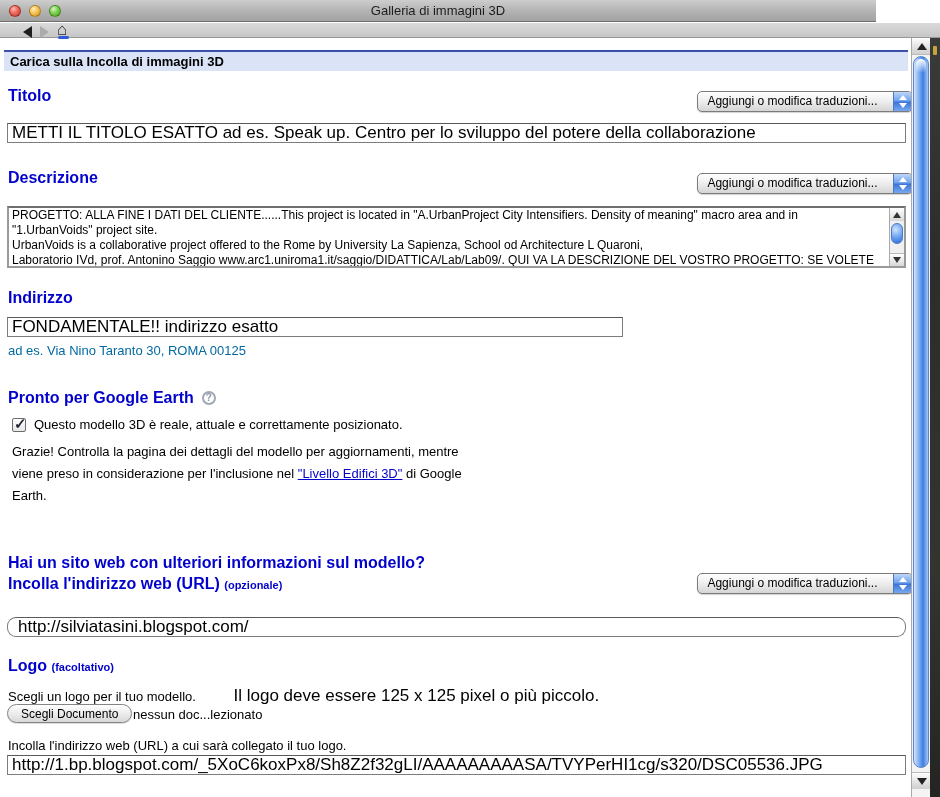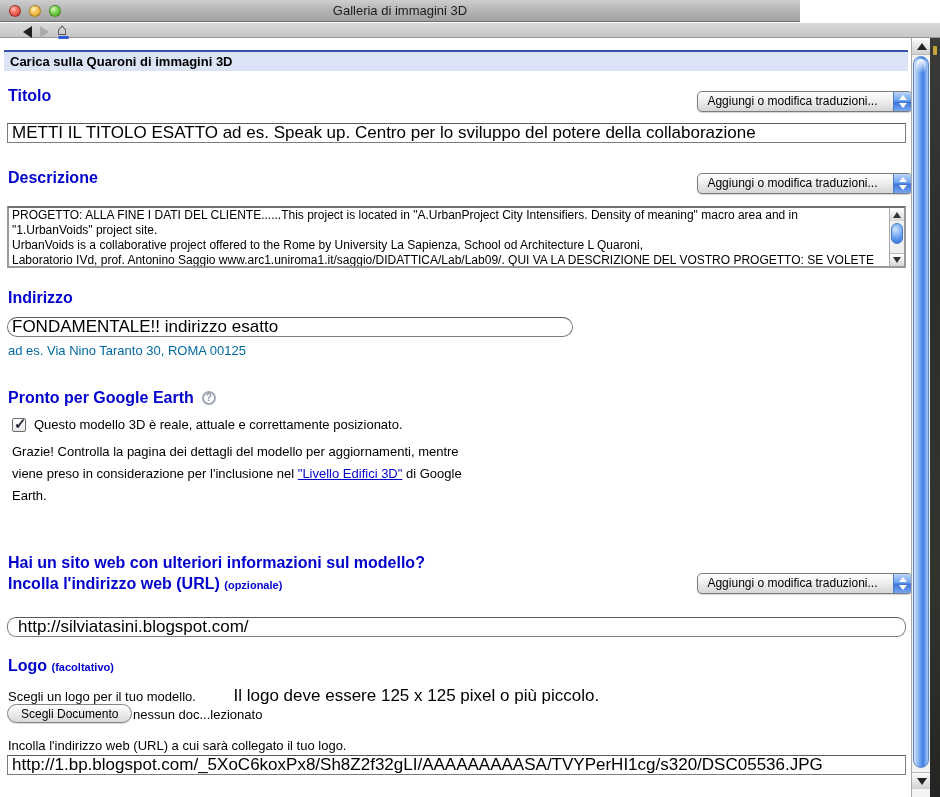--- a/index.html
+++ b/index.html
@@ -1,20 +1,20 @@
 <!DOCTYPE html>
 <html><head>
 <meta charset="utf-8">
 <style>
   html,body{margin:0;padding:0;background:#555;}
   *{box-sizing:border-box;font-family:"Liberation Sans",sans-serif;}
   .win{position:relative;width:940px;height:797px;background:#fff;overflow:hidden;}
 
   
-  .titlebar{position:absolute;left:0;top:0;width:800px;height:22px;
+  .titlebar{position:absolute;left:0;top:0;width:876px;height:22px;
     background:linear-gradient(#cdcdcd,#b2b2b2 55%,#a2a2a2);
     border-bottom:1px solid #6e6e6e;display:flex;align-items:center;}
   .title-text{position:absolute;left:0;right:0;text-align:center;font-size:13px;color:#1c1c1c;}
   .lights{display:flex;gap:8px;margin-left:9px;}
   .light{width:12px;height:12px;border-radius:50%;}
   .light.red{background:radial-gradient(circle at 35% 30%,#ffb9b0,#ed685c 45%,#c23a30);border:1px solid rgba(110,10,0,.55);}
   .light.yellow{background:radial-gradient(circle at 35% 30%,#ffeebb,#f6c155 45%,#d0961c);border:1px solid rgba(120,80,0,.55);}
   .light.green{background:radial-gradient(circle at 35% 30%,#d8f5bc,#7cd050 45%,#47a11e);border:1px solid rgba(30,90,0,.55);}
 
   .toolbar{position:absolute;left:0;top:23px;width:940px;height:15px;
@@ -110,21 +110,21 @@
     <div class="title-text">Galleria di immagini 3D</div>
   </div>
 
   <div class="toolbar"></div>
   <div class="nav-back"></div>
   <div class="nav-fwd"></div>
   <div class="nav-home">⌂</div>
   <div class="home-dash"></div>
 
   <div class="band">
-    <span>Carica sulla Quaroni di immagini 3D</span>
+    <span>Carica sulla Incolla di immagini 3D</span>
   </div>
 
   <div class="h-blue" style="left:8px;top:87px;">Titolo</div>
   <div class="popup" style="top:91px;">
     <span class="plabel">Aggiungi o modifica traduzioni...</span>
     <span class="stepper">
         <span class="st-up"></span>
         <span class="st-down"></span>
       </span>
   </div>
@@ -146,21 +146,21 @@
     <div class="tbtn up">
         <span class="t-up"></span>
       </div>
     <div class="ta-thumb"></div>
     <div class="tbtn down">
         <span class="t-down"></span>
       </div>
   </div>
 
   <div class="h-blue" style="left:8px;top:289px;">Indirizzo</div>
-  <input class="tinput" style="left: 7px; top: 317px; width: 566px; border-radius: 10px;" value="FONDAMENTALE!! indirizzo esatto">
+  <input class="tinput" style="left: 7px; top: 317px; width: 616px;" value="FONDAMENTALE!! indirizzo esatto">
   <div class="hint-text" style="left:8px;top:343px;">ad es. Via Nino Taranto 30, ROMA 00125</div>
 
   <div class="h-blue" style="left:8px;top:389px;">
     <span>Pronto per Google Earth</span><span class="help-badge">?</span>
   </div>
   <div class="checkrow">
     <div class="checkbox">
       <span class="mark">✓</span>
     </div>
     <span class="body-text" style="position:static;">Questo modello 3D è reale, attuale e correttamente posizionato.</span>

